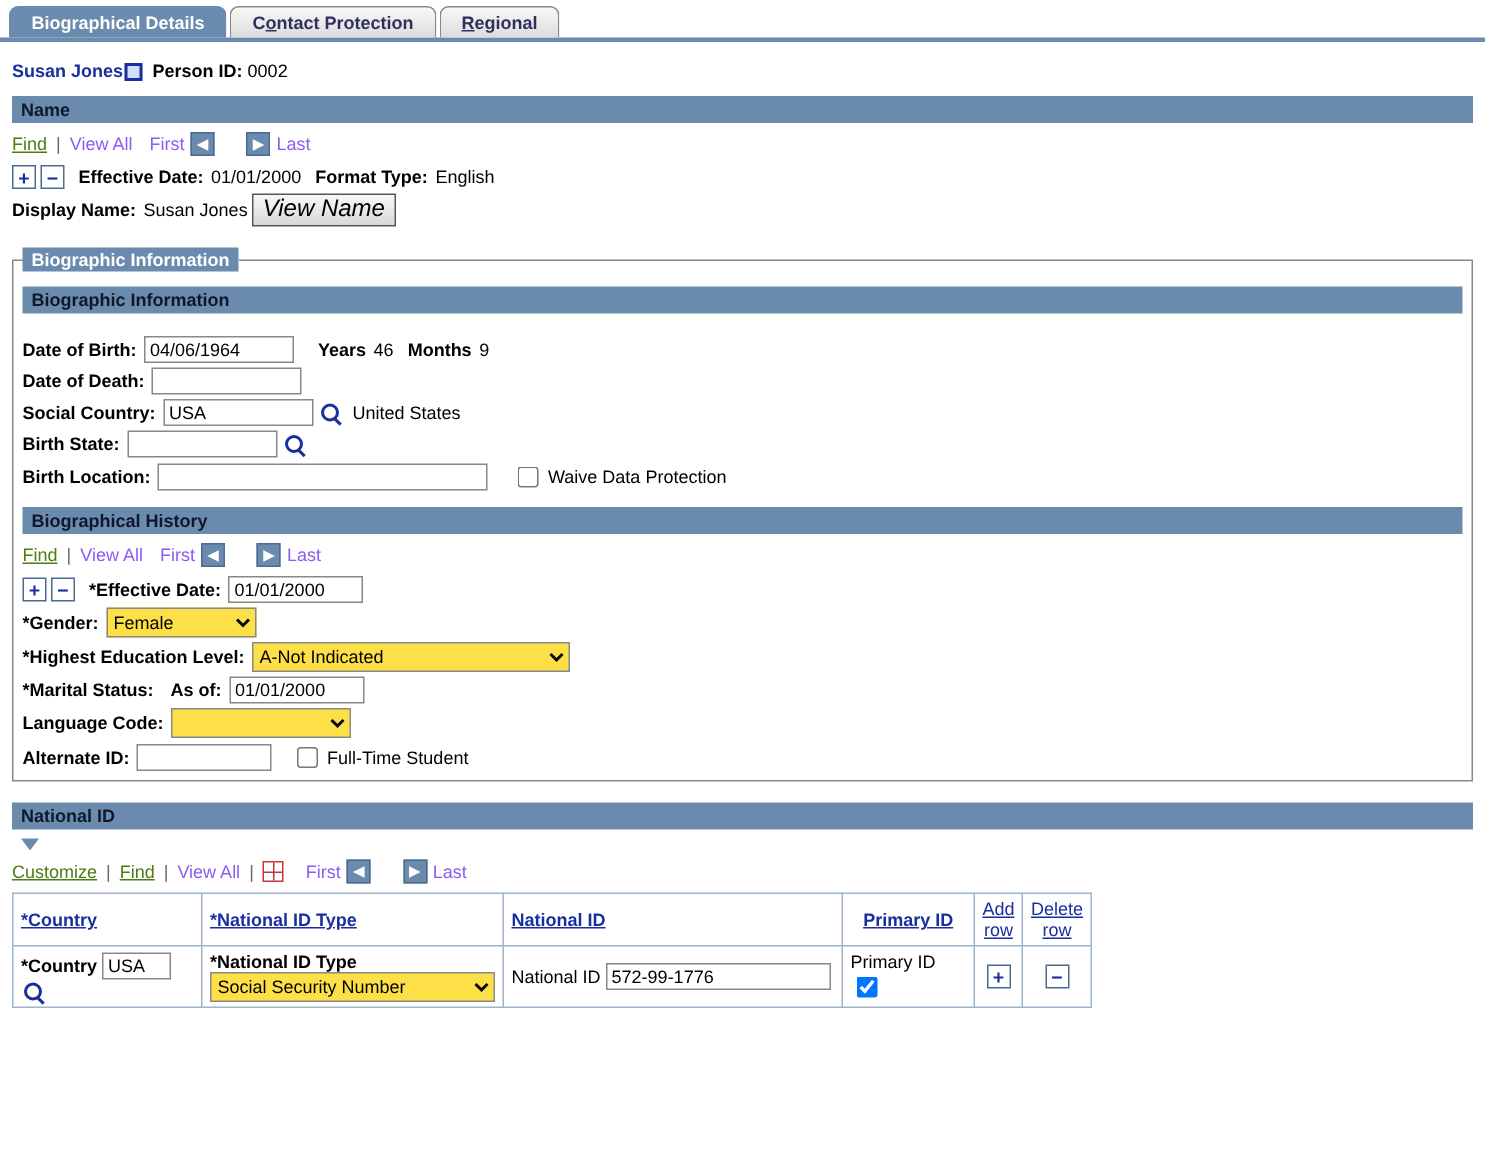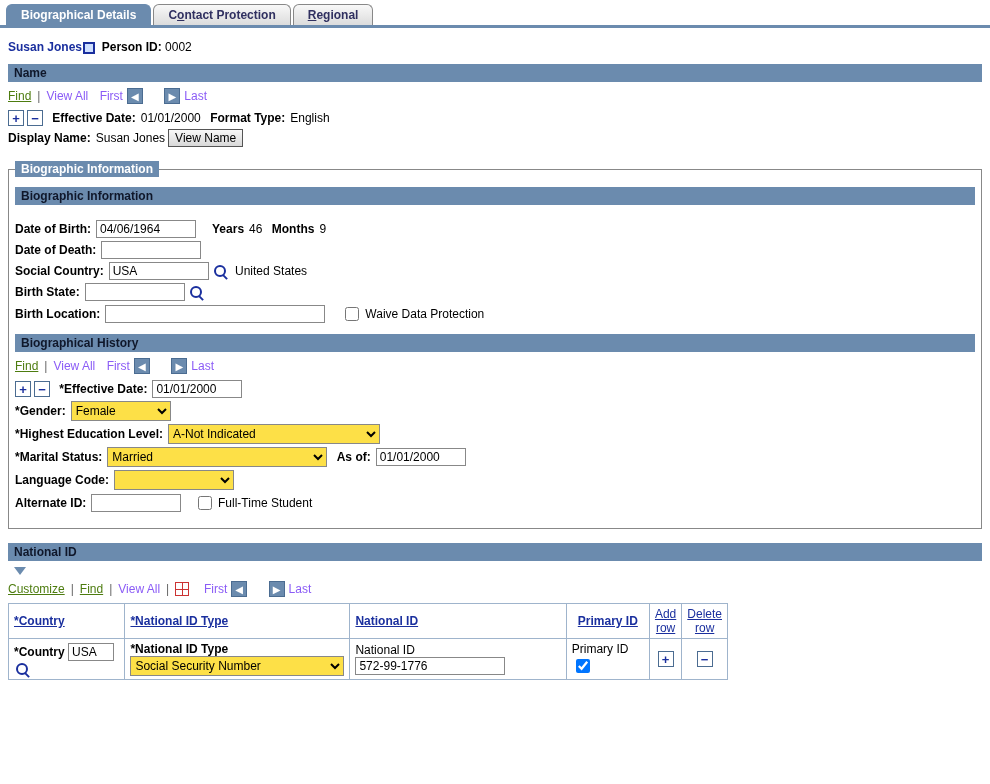--- a/index.html
+++ b/index.html
@@ -68,33 +68,33 @@
   .row { margin:3px 0; display:flex; align-items:center; flex-wrap:wrap; gap:3px;}
   label.field-label { font-weight:bold; margin-right:2px;}
   input[type="text"]{
     border:1px solid #888; padding:1px 3px; font-size:12px; height:18px;
   }
   select {
     border:1px solid #888; font-size:12px; height:20px; background:#fde047;
   }
   button.std {
     background:linear-gradient(#f8f8f8,#d8d8d8);
-    border:1px solid #555; padding:1px 6px; font-size:12px; cursor:pointer;
+    border:1px solid #555; padding:1px 6px; font-size:16px; cursor:pointer;font-style:italic;
   }
   .lookup-icon {
     display:inline-block; width:12px; height:12px;
     border:2px solid #1A2F9E; border-radius:50%;
     position:relative; vertical-align:middle; margin-left:2px;
   }
   .lookup-icon::after{
     content:""; position:absolute; width:6px; height:2px; background:#1A2F9E;
     transform:rotate(45deg); bottom:-3px; right:-4px;
   }
   fieldset.bio-fieldset {
-    border:1px solid #888; margin:14px 0; padding:6px 6px 12px 6px;
+    border:1px solid #888; margin:14px 0; padding:6px 6px 2px 6px;
   }
   fieldset.bio-fieldset > legend {
     background:#6B8BAE; color:#fff; padding:1px 6px; font-weight:bold;
   }
   .natid-triangle {
     width:0; height:0; border-left:6px solid transparent;
     border-right:6px solid transparent; border-top:8px solid #6B8BAE;
     margin:6px 0 2px 6px; cursor:pointer;
   }
   table.natid { border-collapse:collapse; width:720px; margin-top:2px; }
@@ -231,23 +231,20 @@
 
     <div class="row">
       <label class="field-label">*Highest Education Level:</label>
       <select style="width:212px">
         <option>A-Not Indicated</option>
       </select>
     </div>
 
     <div class="row">
       <label class="field-label">*Marital Status:</label>
-      <select style="width:220px">
-        <option>Married</option>
-      </select>
       &nbsp;<label class="field-label">As of:</label>
       <input type="text" style="width: 90px;" value="01/01/2000">
     </div>
 
     <div class="row">
       <label class="field-label">Language Code:</label>
       <select style="width:120px">
         <option></option>
       </select>
     </div>
@@ -293,21 +290,21 @@
       <th class="nolink" style="width:36px;text-align:center">Delete row</th>
     </tr>
     <tr>
       <td>
         <b>*Country</b>
         <input type="text" style="width: 46px;" value="USA">
         <span class="lookup-icon"></span>
       </td>
       <td>
         <b>*National ID Type</b><br>
-        <select style="width:214px">
+        <select style="width:190px">
           <option>Social Security Number</option>
         </select>
       </td>
       <td>
         <span>National ID</span>
         <input type="text" style="width: 150px;" value="572-99-1776">
       </td>
       <td>
         <span>Primary ID</span>
         <input type="checkbox" class="cb" checked="" style="">

